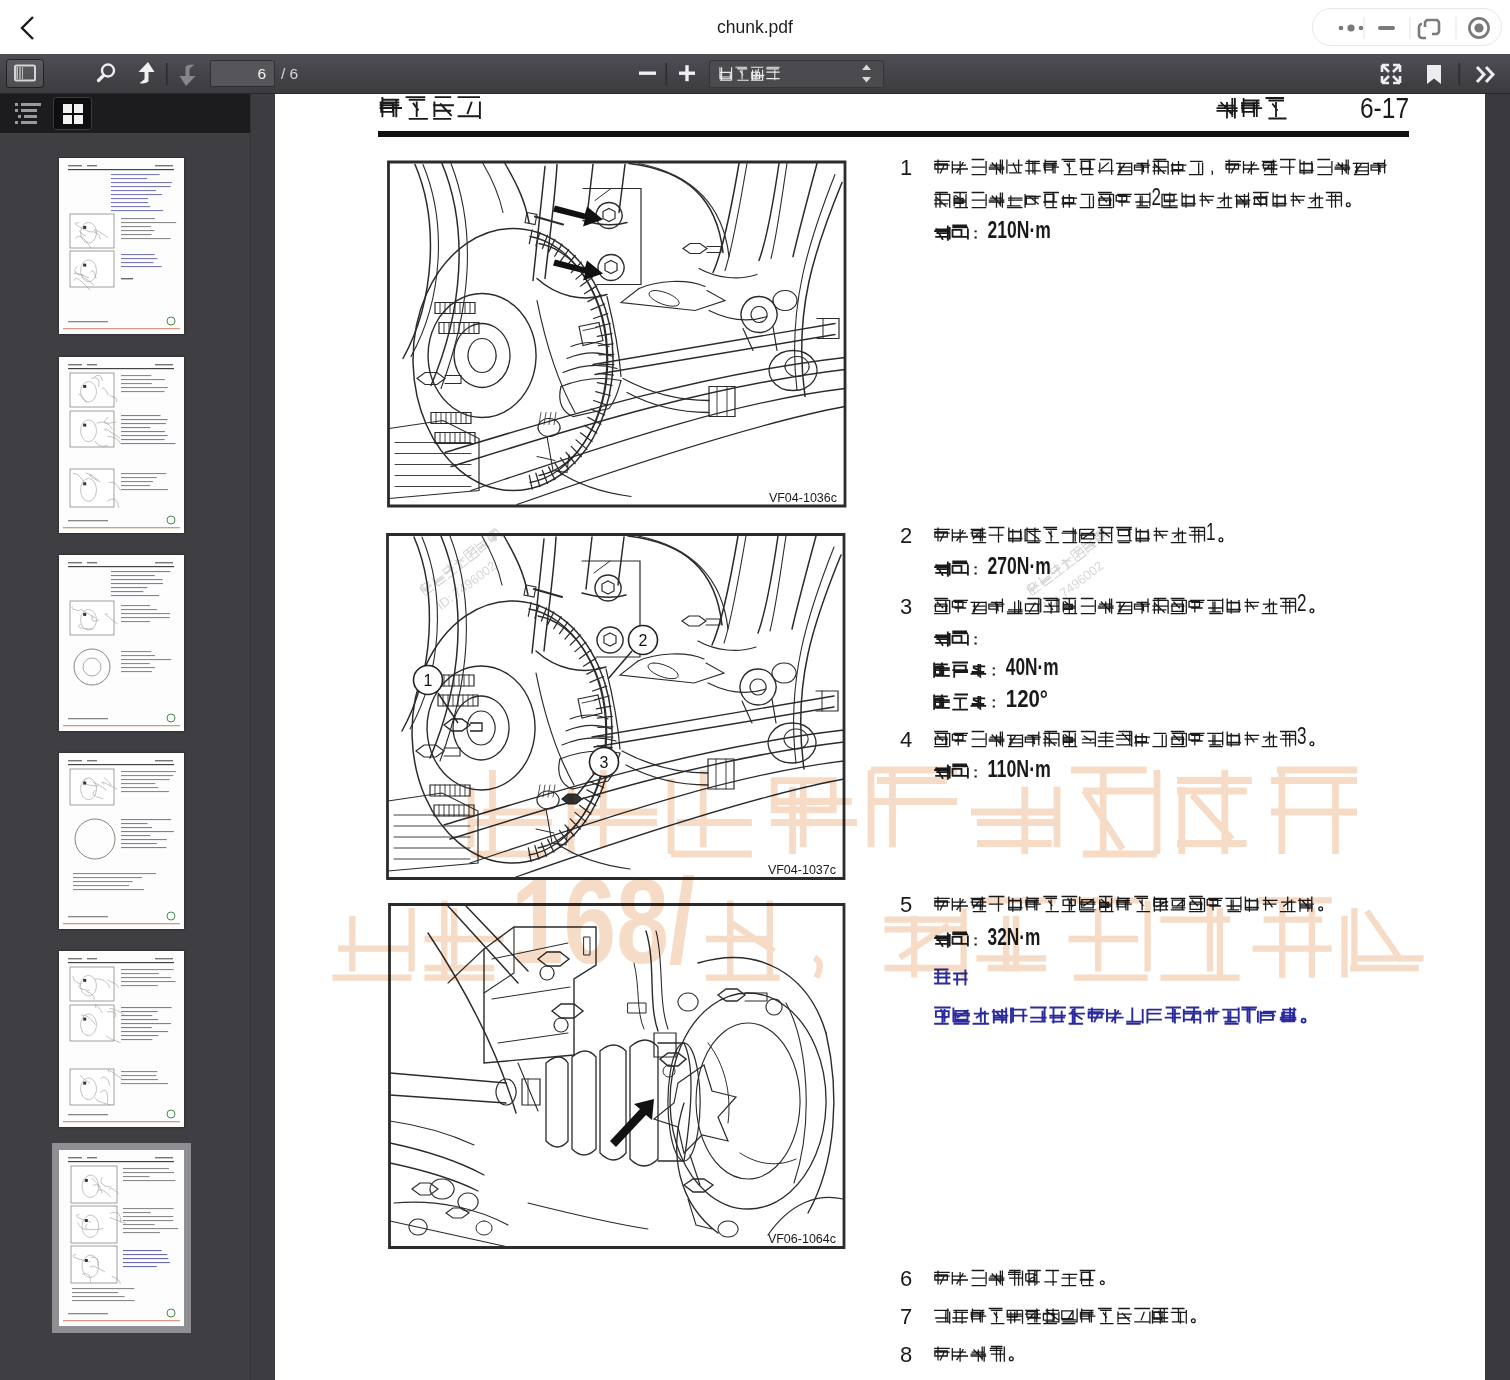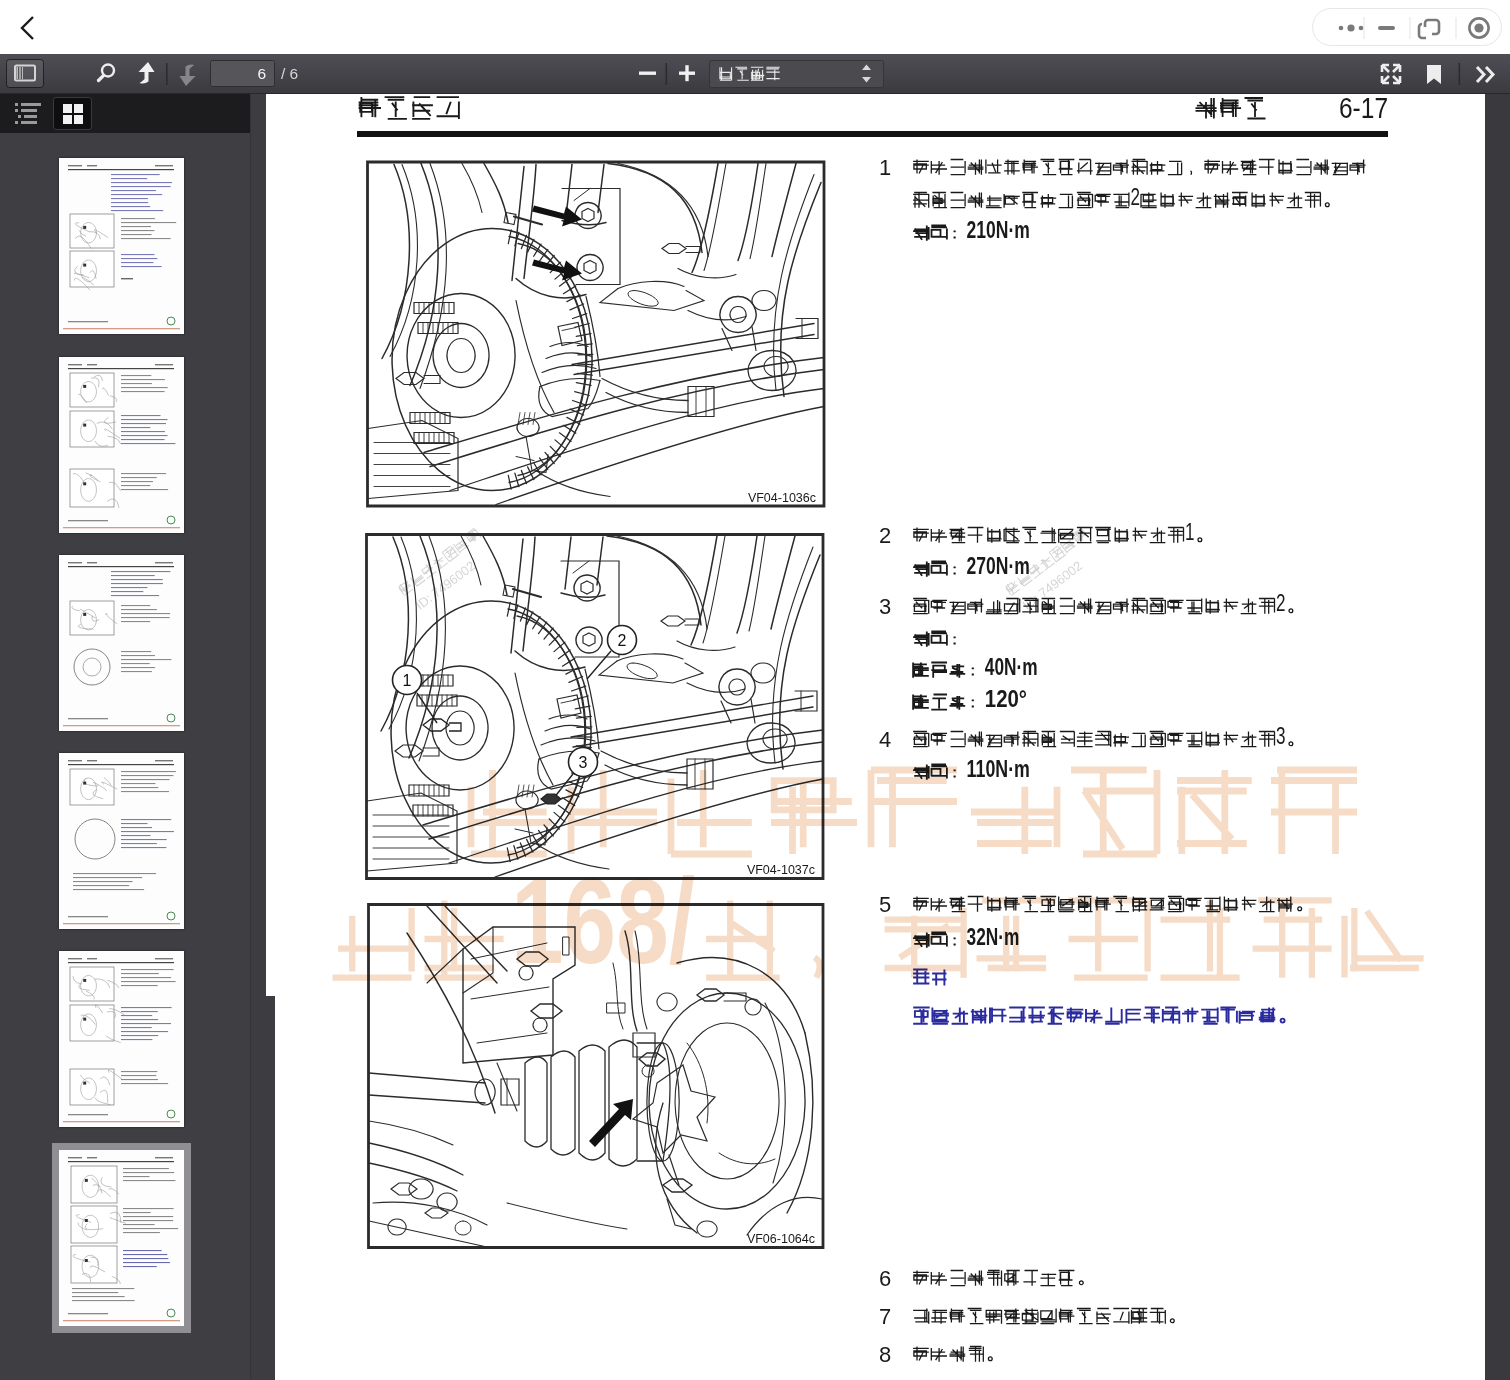--- a/index.html
+++ b/index.html
@@ -12,29 +12,30 @@
 .sidebar { position:absolute; left:0; top:94px; width:274px; height:1286px; background:#3e3e43; }
 .sidebar::after { content:""; position:absolute; left:250px; top:0; width:24px; height:100%;
         background:#3c3c41; border-left:1px solid #333338; }
 .sbtop { position:absolute; left:0; top:0; width:250px; height:39px; background:#1c1c1f; }
 .sbbtn { position:absolute; left:53px; top:3px; width:39px; height:33px; background:#0e0e10;
         border-radius:3px; border:1px solid #39393e; }
 .sbbtn svg { position:absolute; left:8px; top:5px; }
 .thumb { position:absolute; left:59px; width:125px; height:176px; background:#fff;
         box-shadow:0 0 2px rgba(0,0,0,0.6); }
 .thumb.sel { outline:7px solid #8f8f93; }
-.main { position:absolute; left:266px; top:94px; width:1211px; height:902px; background:#fff; }
+.main { position:absolute; left:287px; top:94px; width:1211px; height:902px; background:#fff; }
 .wm { position:absolute; left:274px; top:94px; width:1211px; height:1036px; mix-blend-mode:multiply; }
 .rstrip { position:absolute; left:1485px; top:94px; width:25px; height:1286px; background:#3a3a3e; }
 svg text { font-family:"Liberation Sans", sans-serif; }
 </style></head><body>
 <div class="titlebar">
 <svg width="40" height="40" style="position:absolute;left:12px;top:8px" viewBox="0 0 40 40">
       <path d="M21,9 L10,20 L21,31" stroke="#1b1b1b" stroke-width="2.4" fill="none"></path>
     </svg>
+<div class="title">chunk.pdf</div>
 <div class="pill"><svg width="190" height="38" viewBox="0 0 190 38">
         <circle cx="28" cy="19" r="2.3" fill="#7a7a7a"></circle>
         <circle cx="38" cy="19" r="3.6" fill="#7a7a7a"></circle>
         <circle cx="48" cy="19" r="2.3" fill="#7a7a7a"></circle>
         <rect x="50.5" y="8" width="1" height="22" fill="#e4e4e4"></rect>
         <rect x="65" y="17" width="17" height="4" rx="2" fill="#7a7a7a"></rect>
         <rect x="96.5" y="8" width="1" height="22" fill="#e4e4e4"></rect>
         <path d="M112,18 v-4 a3,3 0 0 1 3,-3 h8 a3,3 0 0 1 3,3 v8 a3,3 0 0 1 -3,3 h-4" fill="none" stroke="#7a7a7a" stroke-width="2.6"></path>
         <path d="M109,15 a3,3 0 0 0 -3,3 v8 a3,3 0 0 0 3,3 h4" fill="none" stroke="#7a7a7a" stroke-width="2.6"></path>
         <rect x="142.5" y="8" width="1" height="22" fill="#e4e4e4"></rect>

